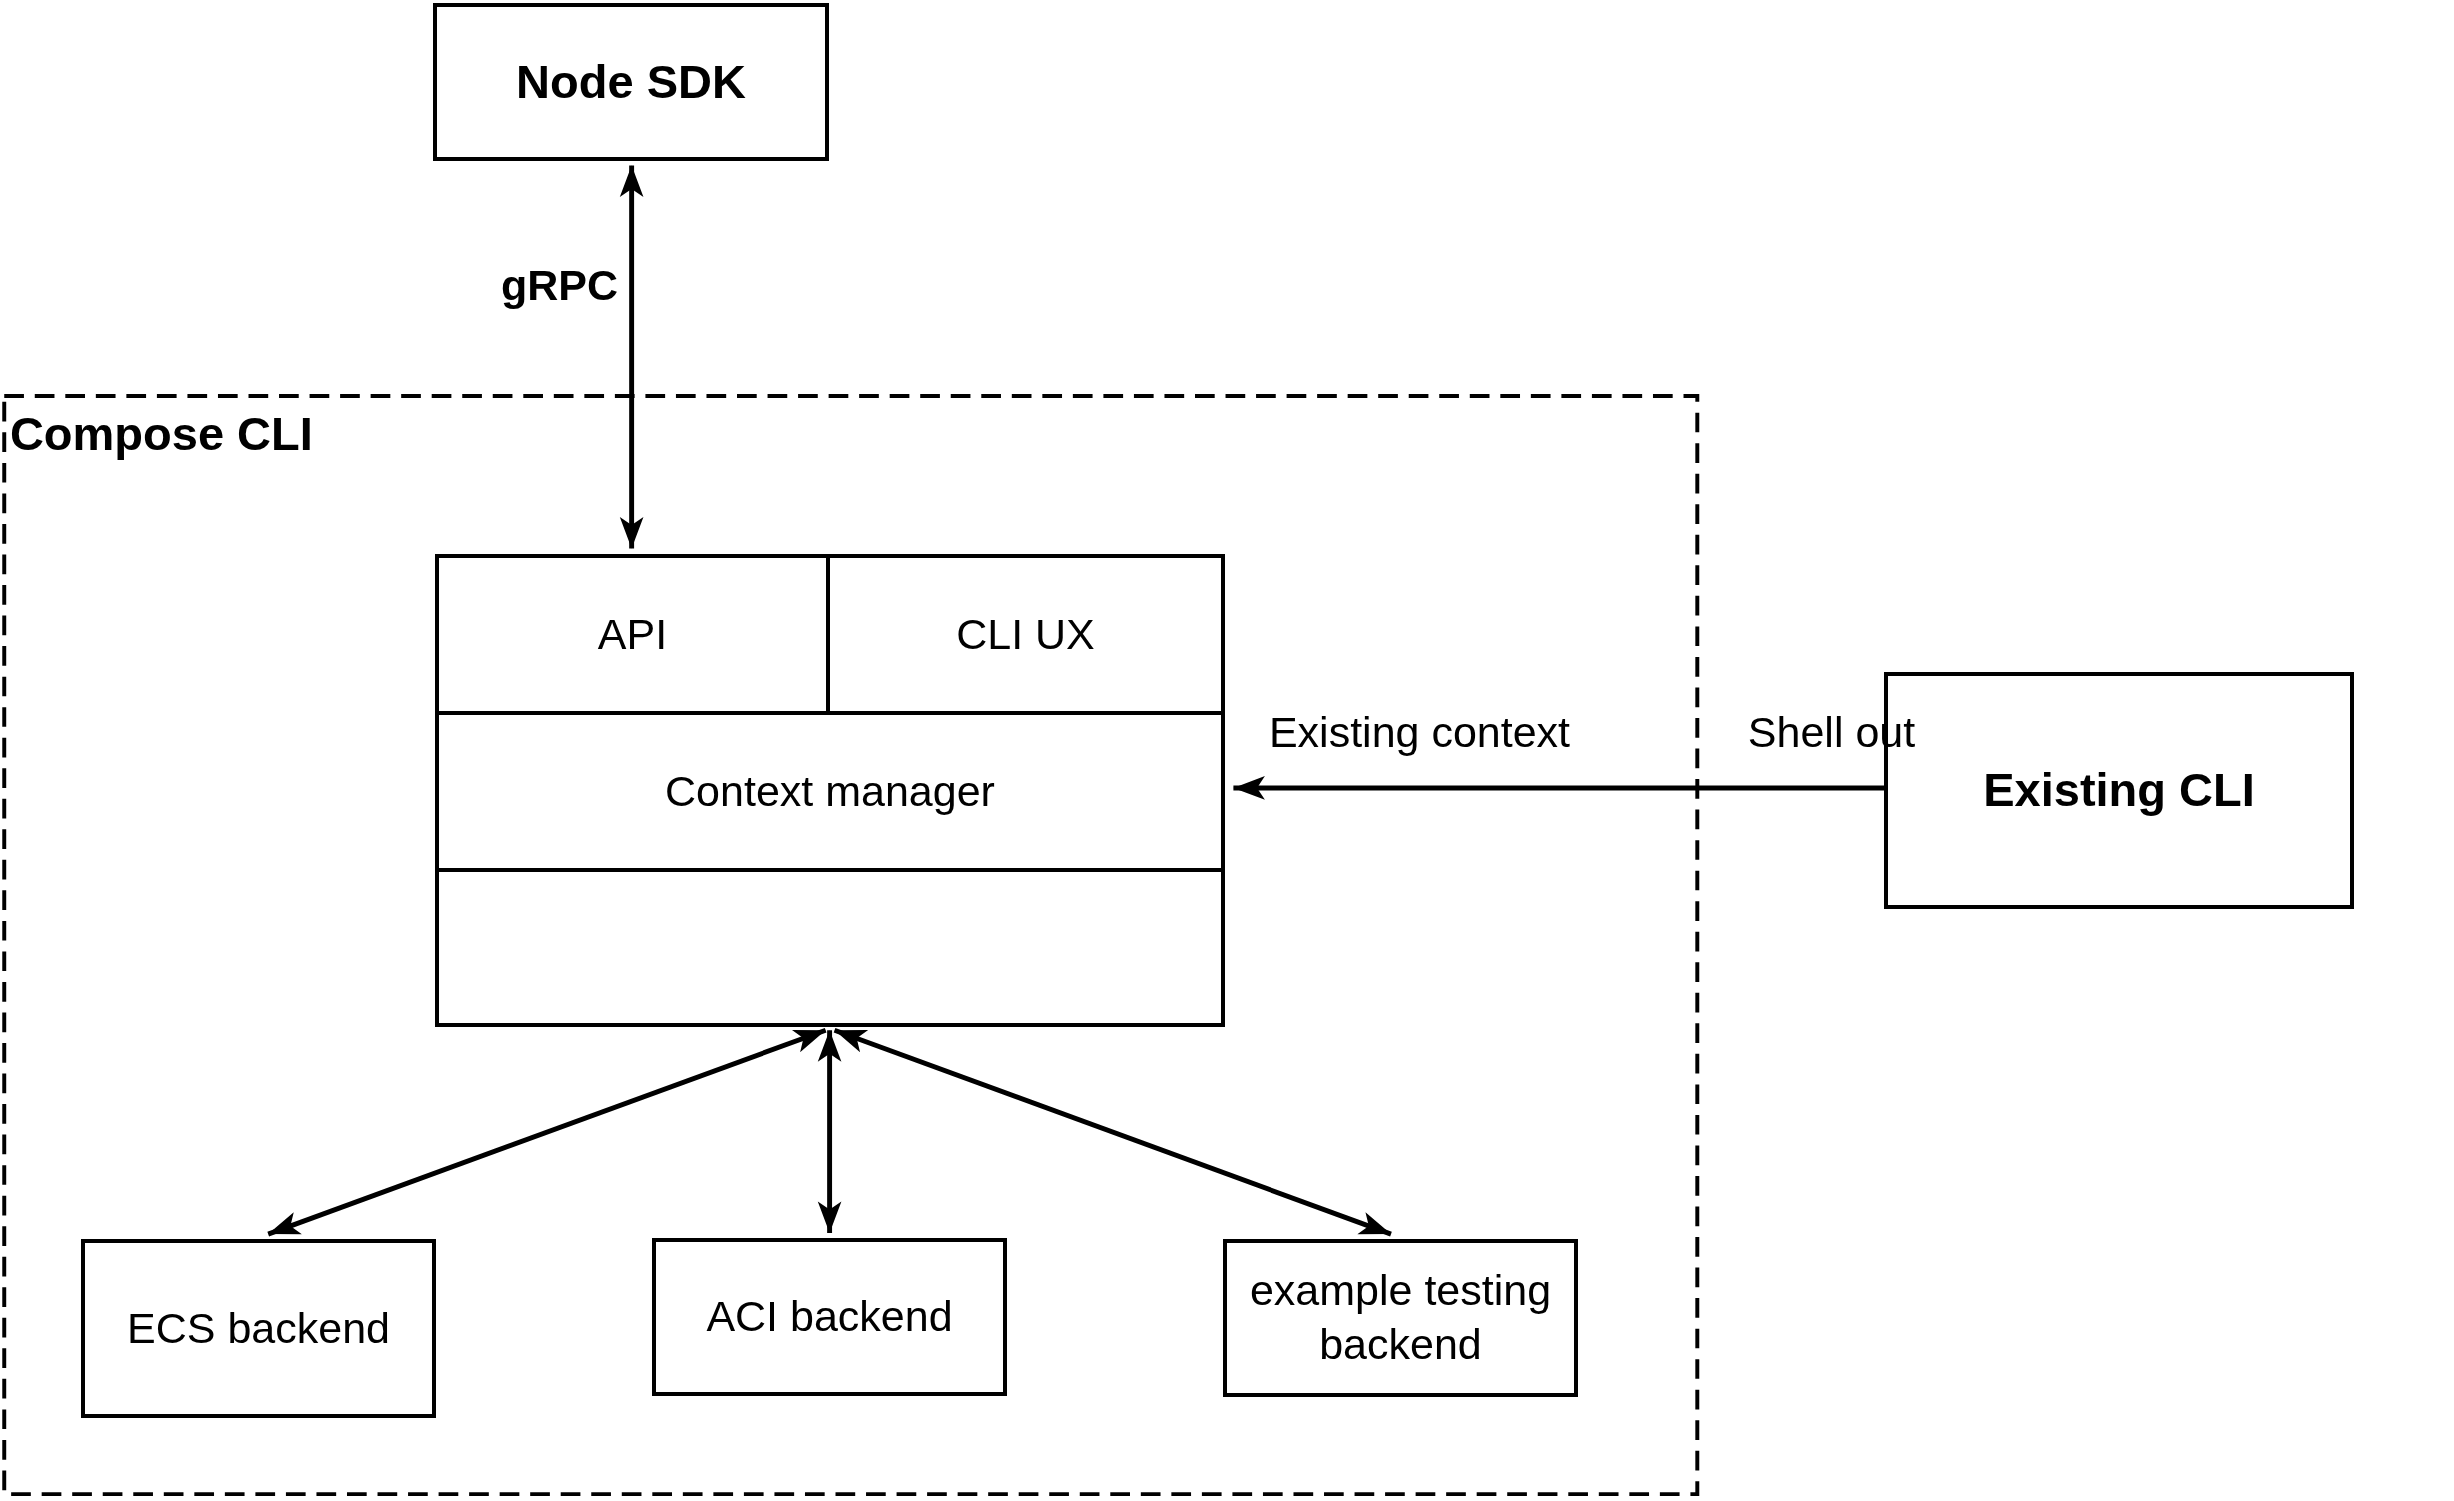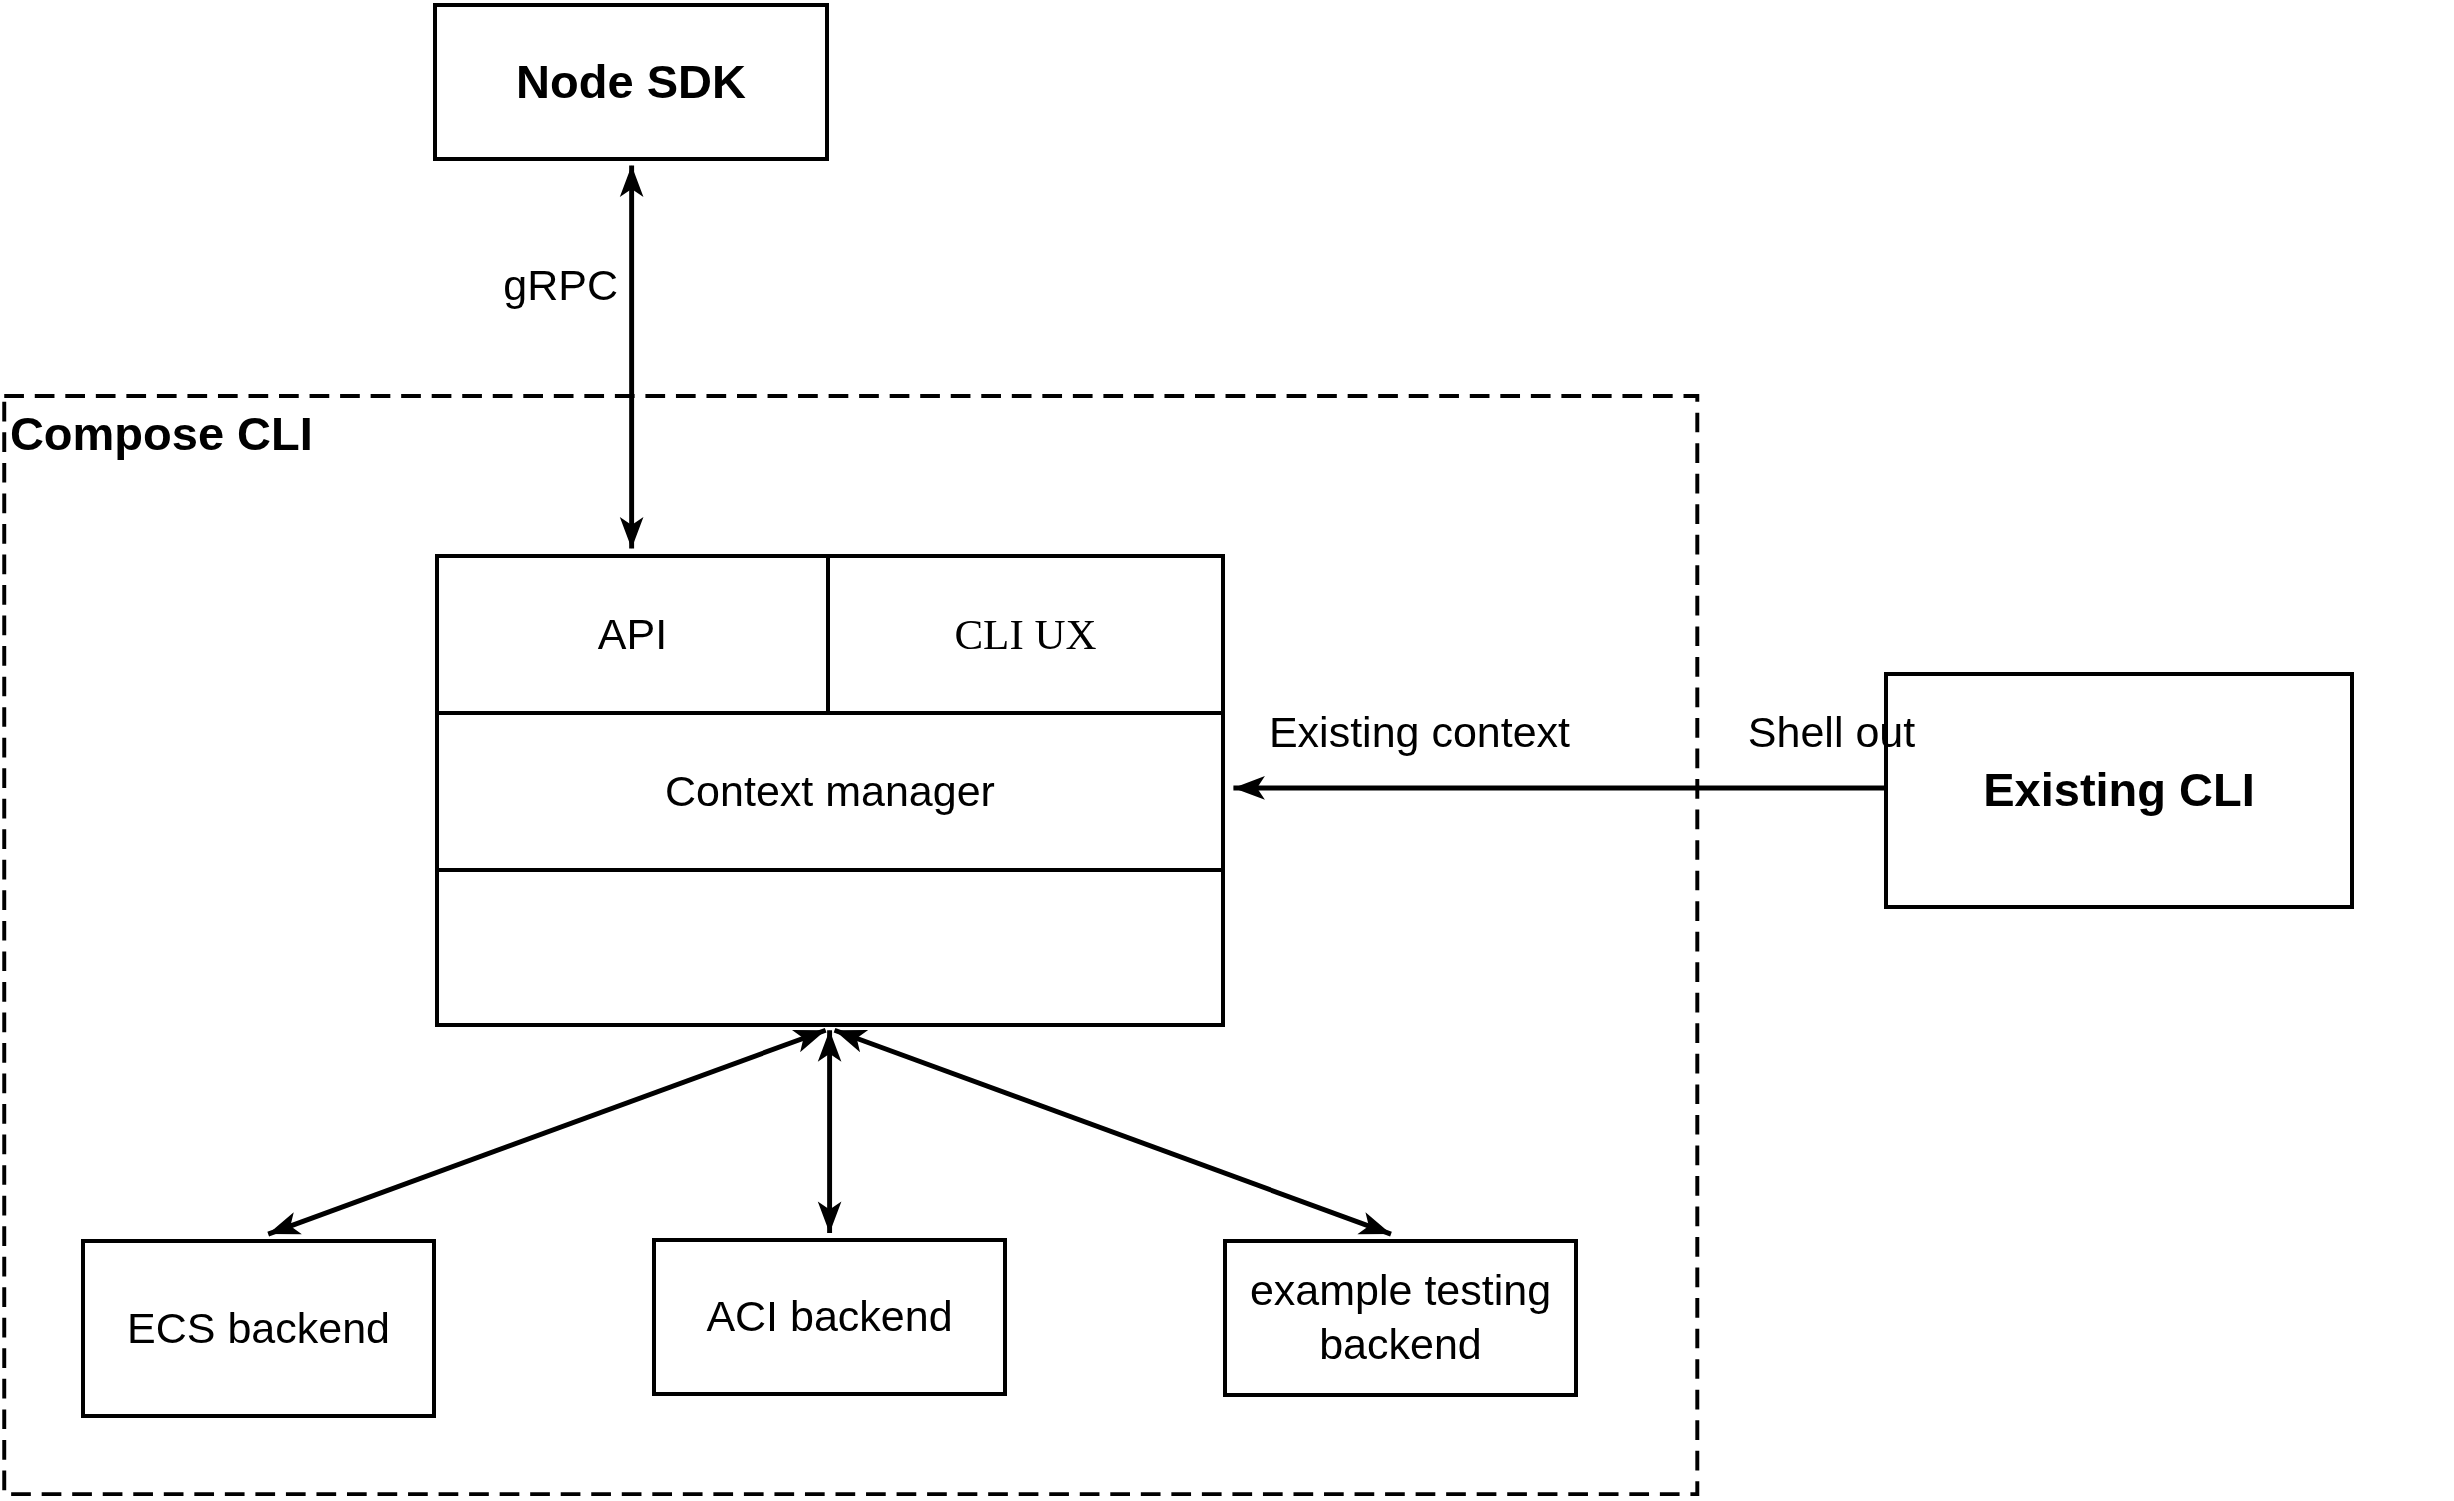--- a/index.html
+++ b/index.html
@@ -50,21 +50,21 @@
   .compound .row1 {
     height: 153px;
     border-bottom: 4.9px solid #000000;
     display: flex;
   }
   .compound .cell {
     display: flex; align-items: center; justify-content: center;
     font-size: 43px;
   }
   .compound .cell.api { width: 50%; border-right: 4.9px solid #000000; box-sizing: border-box; }
-  .compound .cell.cliux { flex: 1; font-family: Liberation Serif, serif; }
+  .compound .cell.cliux { flex: 1; }
   .compound .row2 {
     height: 153px;
     border-bottom: 4.9px solid #000000;
     display: flex; align-items: center; justify-content: center;
     font-size: 43px;
   }
   .compound .row3 {
     flex: 1;
     display: flex; align-items: center; justify-content: center;
     font-size: 43px;
@@ -77,21 +77,21 @@
     white-space: nowrap;
   }
   .compose-cli-label {
     position: absolute;
     left: 9.9px; top: 406px;
     font-size: 47px;
     font-weight: bold;
     line-height: 55px;
     white-space: nowrap;
   }
-  .grpc-label { left: 441px; top: 258px; width: 177px; text-align: right; }
+  .grpc-label { left: 441px; top: 258px; width: 177px; text-align: right; font-weight: bold; }
   .existing-context-label { left: 1252px; top: 705px; width: 335px; text-align: center; }
   .shell-out-label { left: 1718px; top: 705px; width: 227px; text-align: center; }
 </style>
 </head>
 <body>
 
 <div class="canvas">
 
   <svg class="overlay" viewBox="0 0 2492 1524">
     <defs>

